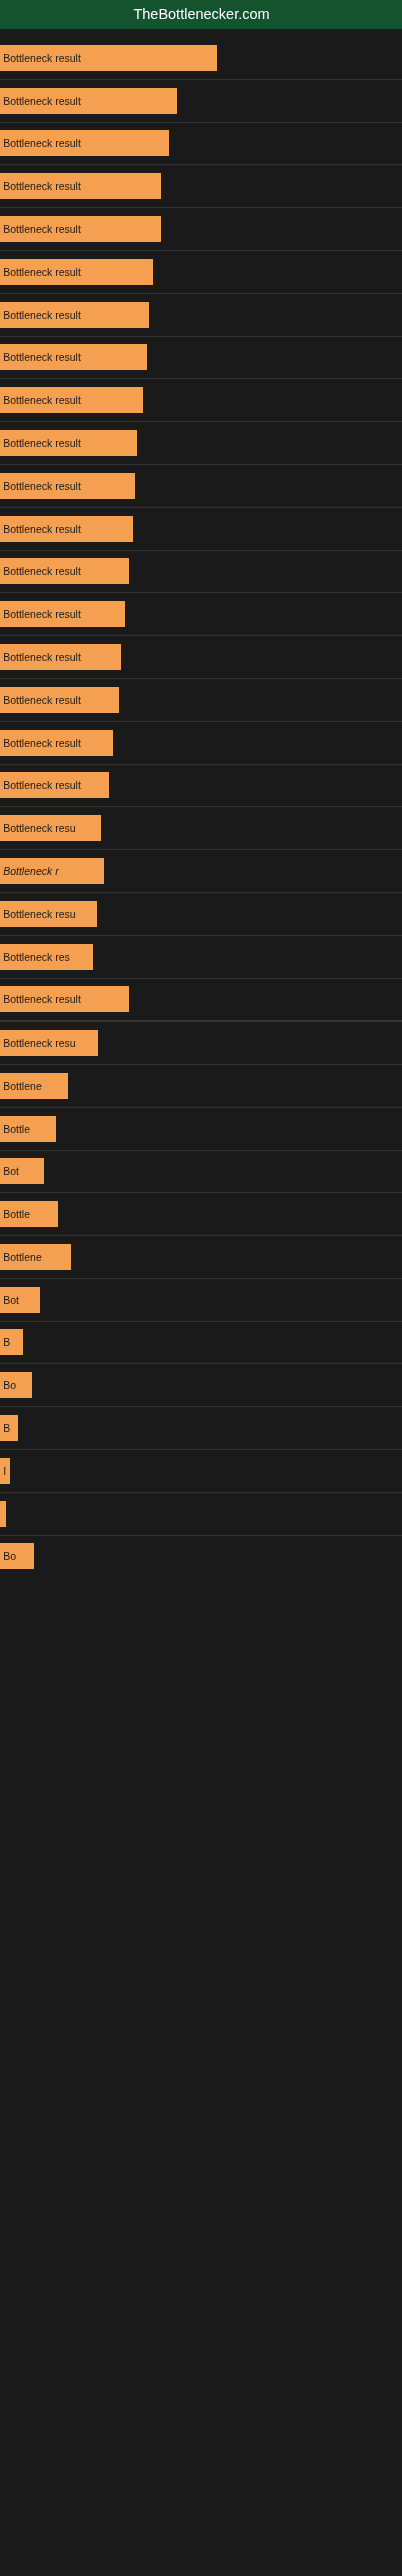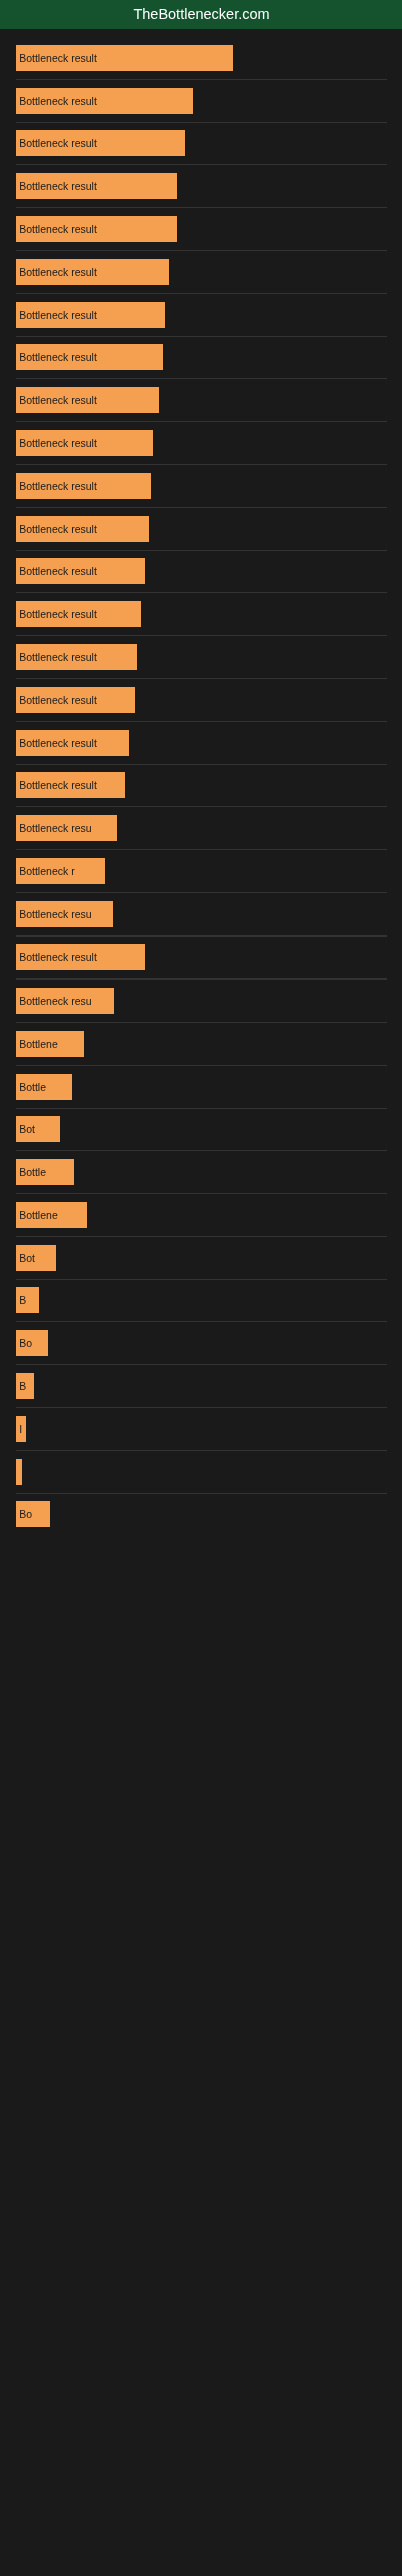--- a/index.html
+++ b/index.html
@@ -18,21 +18,21 @@
 
     .site-title {
       text-align: center;
       color: #ffffff;
       font-size: 14.5px;
       padding: 6.4px 0;
       background-color: #14532d;
     }
 
     .bars-container {
-      padding: 8px 16px;
+      padding: 8px 0;
       display: flex;
       flex-direction: column;
       gap: 0px;
     }
 
     .bar-row {
       display: flex;
       align-items: center;
       height: 42px;
       position: relative;
@@ -176,31 +176,36 @@
       </div>
     </div>
     <div class="divider"></div>
     <div class="bar-row">
       <div class="bar" style="width: 101px;">
         <span class="bar-label">Bottleneck resu</span>
       </div>
     </div>
     <div class="divider"></div>
     <div class="bar-row">
-      <div class="bar" style="width: 89px;">
+      <div class="bar" style="width: 104px; font-style: italic;">
         <span class="bar-label">Bottleneck r</span>
       </div>
     </div>
     <div class="divider"></div>
     <div class="bar-row">
       <div class="bar" style="width: 97px;">
         <span class="bar-label">Bottleneck resu</span>
       </div>
     </div>
     <div class="divider"></div>
+    <div class="bar-row">
+      <div class="bar" style="width: 93px;">
+        <span class="bar-label">Bottleneck res</span>
+      </div>
+    </div>
     <div class="divider"></div>
     <div class="bar-row">
       <div class="bar" style="width: 129px;">
         <span class="bar-label">Bottleneck result</span>
       </div>
     </div>
     <div class="divider"></div>
     <div class="divider"></div>
     <div class="bar-row">
       <div class="bar" style="width: 98px;">

